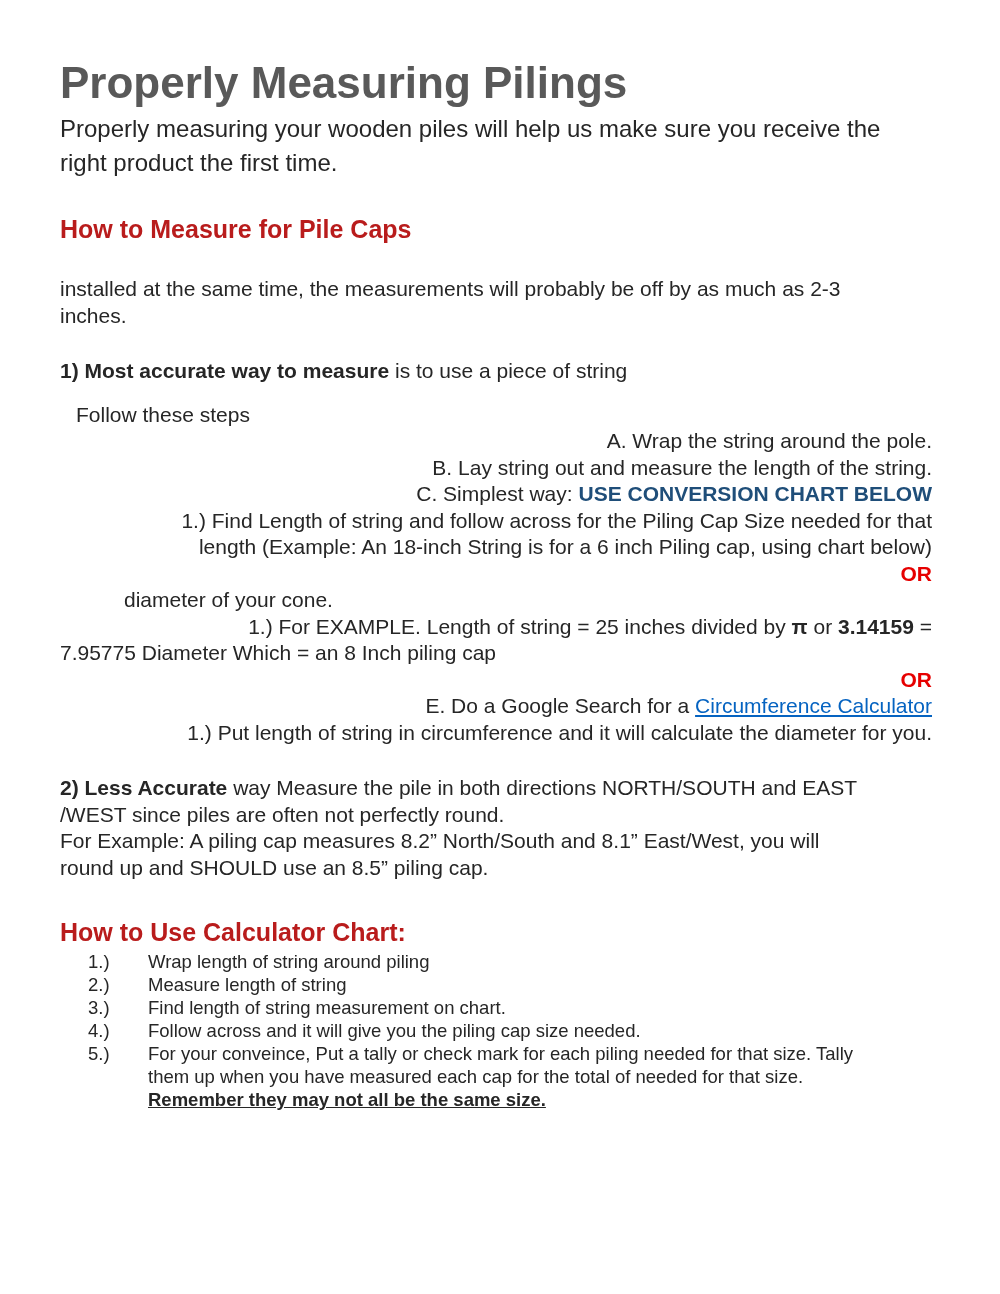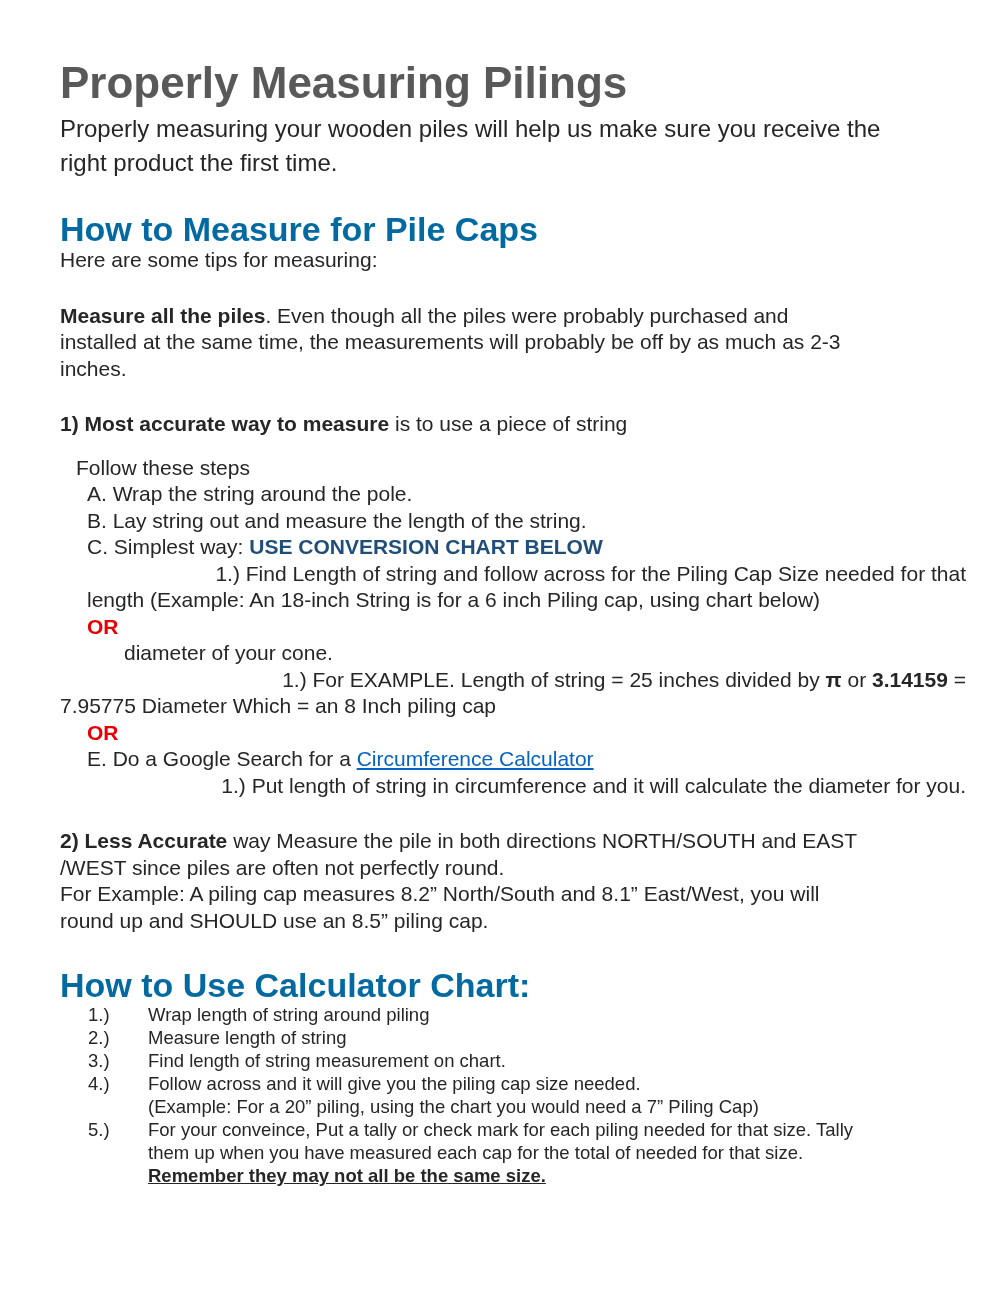--- a/index.html
+++ b/index.html
@@ -2,31 +2,31 @@
 <html><head>
 <meta charset="utf-8">
 <style>
   html, body { margin:0; padding:0; background:#ffffff; overflow-x:hidden; }
   body {
     width:1000px; min-height:1294px;
     font-family:"Liberation Sans","DejaVu Sans",sans-serif;
     color:#262626;
     -webkit-font-smoothing:antialiased;
   }
-  #doc { padding:56px 34px 0 60px; }
+  #doc { padding:56px 68px 0 60px; }
 
   .title  { font-size:44px; line-height:54px; font-weight:700; color:var(--title-gray,#595959); white-space:nowrap; }
   .intro  { font-size:24px; line-height:30px; margin-top:4px; white-space:nowrap; }
-  .h2     { font-size:34px; line-height:36px; font-weight:700; color:#0369a1; margin-top:33px; white-space:nowrap; }
+  .h2     { font-size:25px; line-height:36px; font-weight:700; color:#b91c1c; margin-top:33px; white-space:nowrap; }
   .body   { font-size:21px; line-height:26.5px; white-space:nowrap; }
   .spacer { height:29px; }
 
   .lv0 { padding-left:0; }
   .lv1 { padding-left:16px;margin-top:17px; }
-  .lv2 { padding-left:27px; }
+  .lv2 { padding-left:27px;text-align:right; }
   .lv3 { padding-left:56px;text-align:right; }
   .lv4 { padding-left:64px; }
 
   .list-row  { font-size:18.5px; line-height:23px; display:flex; padding-left:28px; white-space:nowrap; }
   .list-row .num { width:60px; flex:none; }
   .list-cont { font-size:18.5px; line-height:23px; padding-left:88px; white-space:nowrap; }
 
   .b    { font-weight:700; }
   .navy { font-weight:700; color:var(--navy,#1f4e79); }
   .red  { font-weight:700; color:var(--red,#e60000); }
@@ -34,23 +34,21 @@
   a.link { color:var(--link,#0563c1); text-decoration:underline; cursor:pointer; }
 </style>
 </head>
 <body style="--title-gray: #595959; --navy: #1f4e79; --red: #e60000; --link: #0563c1;">
 
 <div id="doc">
     <div class="title"><span>Properly Measuring Pilings</span></div>
     <div class="intro"><span>Properly measuring your wooden piles will help us make sure you receive the</span></div>
     <div class="intro"><span>right product the first time.</span></div>
     <div class="h2"><span>How to Measure for Pile Caps</span></div>
-    <div class="body lv0"><span>Here are some tips for measuring:</span></div>
     <div class="spacer"></div>
-    <div class="body lv0"><span class="b">Measure all the piles</span><span>. Even though all the piles were probably purchased and</span></div>
     <div class="body lv0"><span>installed at the same time, the measurements will probably be off by as much as 2-3</span></div>
     <div class="body lv0"><span>inches.</span></div>
     <div class="spacer"></div>
     <div class="body lv0"><span class="b">1) Most accurate way to measure</span><span> is to use a piece of string</span></div>
     <div class="body lv1"><span>Follow these steps</span></div>
     <div class="body lv2"><span>A. Wrap the string around the pole.</span></div>
     <div class="body lv2"><span>B. Lay string out and measure the length of the string.</span></div>
     <div class="body lv2"><span>C. Simplest way: </span><span class="navy">USE CONVERSION CHART BELOW</span></div>
     <div class="body lv3"><span>1.) Find Length of string and follow across for the Piling Cap Size needed for that</span></div>
     <div class="body lv2"><span>length (Example: An 18-inch String is for a 6 inch Piling cap, using chart below)</span></div>
@@ -76,20 +74,19 @@
       <span><span>Measure length of string</span></span>
     </div>
     <div class="list-row">
       <span class="num">3.)</span>
       <span><span>Find length of string measurement on chart.</span></span>
     </div>
     <div class="list-row">
       <span class="num">4.)</span>
       <span><span>Follow across and it will give you the piling cap size needed.</span></span>
     </div>
-    <div class="list-cont"><span>(Example: For a 20” piling, using the chart you would need a 7” Piling Cap)</span></div>
     <div class="list-row">
       <span class="num">5.)</span>
       <span><span>For your conveince, Put a tally or check mark for each piling needed for that size. Tally</span></span>
     </div>
     <div class="list-cont"><span>them up when you have measured each cap for the total of needed for that size.</span></div>
     <div class="list-cont"><span class="bu">Remember they may not all be the same size.</span></div>
   </div>
 
 </body></html>

